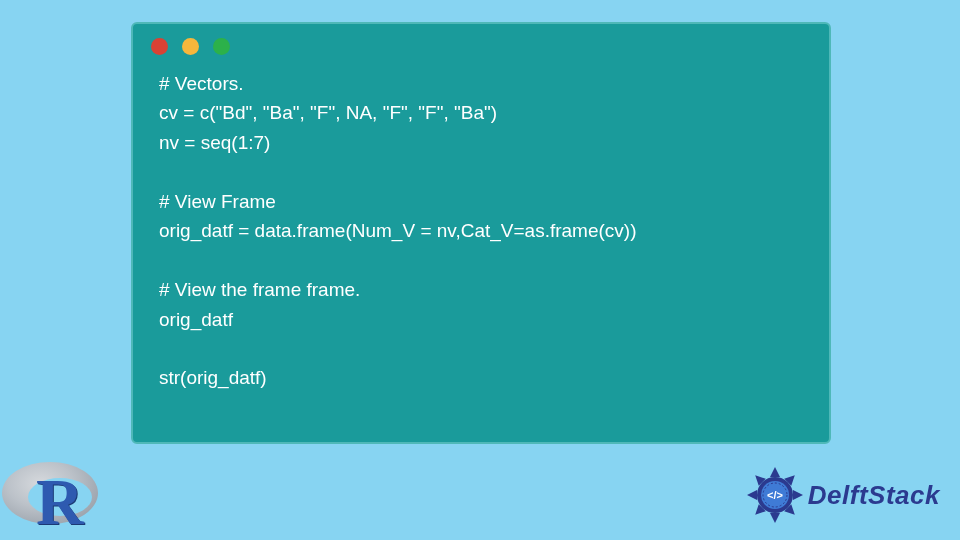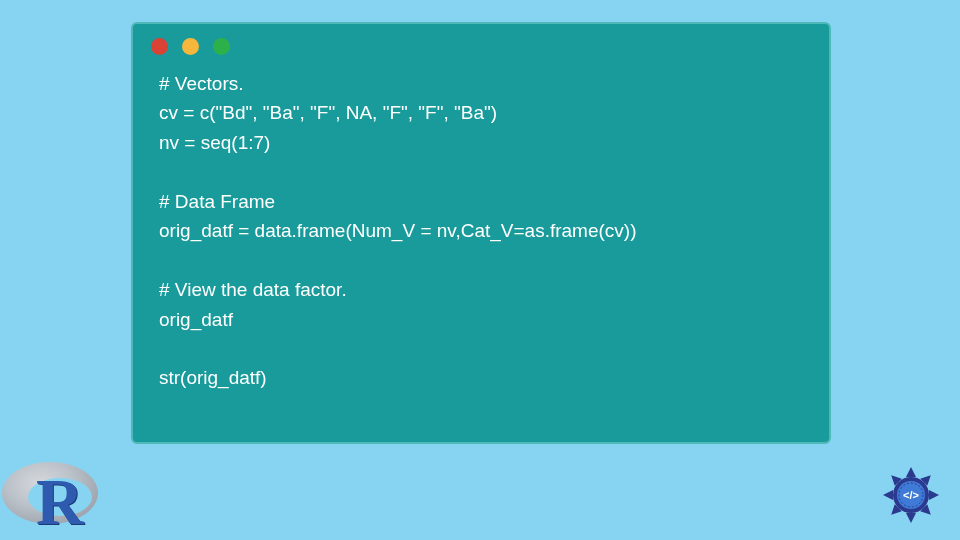--- a/index.html
+++ b/index.html
@@ -109,24 +109,24 @@
 <div class="code-window">
   <div class="window-controls">
     <div class="window-dot dot-red"></div>
     <div class="window-dot dot-yellow"></div>
     <div class="window-dot dot-green"></div>
   </div>
   <div class="code-content"><span># Vectors.</span>
 <span>cv = c("Bd", "Ba", "F", NA, "F", "F", "Ba")</span>
 <span>nv = seq(1:7)</span>
 <span></span>
-<span># Data Frame</span>
+<span># View Frame</span>
 <span>orig_datf = data.frame(Num_V = nv,Cat_V=as.frame(cv))</span>
 <span></span>
-<span># View the data factor.</span>
+<span># View the frame frame.</span>
 <span>orig_datf</span>
 <span></span>
 <span>str(orig_datf)</span></div>
 </div>
 
 <div class="r-logo">
   <div class="r-ellipse"></div>
   <div class="r-ellipse-inner"></div>
   <div class="r-letter">R</div>
 </div>
@@ -145,13 +145,14 @@
           <polygon transform="rotate(270)" points="0,-28 5,-18 -5,-18"></polygon>
           <polygon transform="rotate(315)" points="0,-28 5,-18 -5,-18"></polygon>
         </g>
         <circle r="18" fill="#2b3a8f"></circle>
         <circle r="14" fill="#3f7bd6"></circle>
         <circle r="12" fill="none" stroke="#2b3a8f" stroke-width="1" stroke-dasharray="2 2"></circle>
         <text x="0" y="4" text-anchor="middle" font-size="11" font-weight="bold" fill="#ffffff" font-family="Arial">&lt;/&gt;</text>
       </g>
     </svg>
   </div>
+  <div class="delft-text">DelftStack</div>
 </div>
 
 </body></html>

